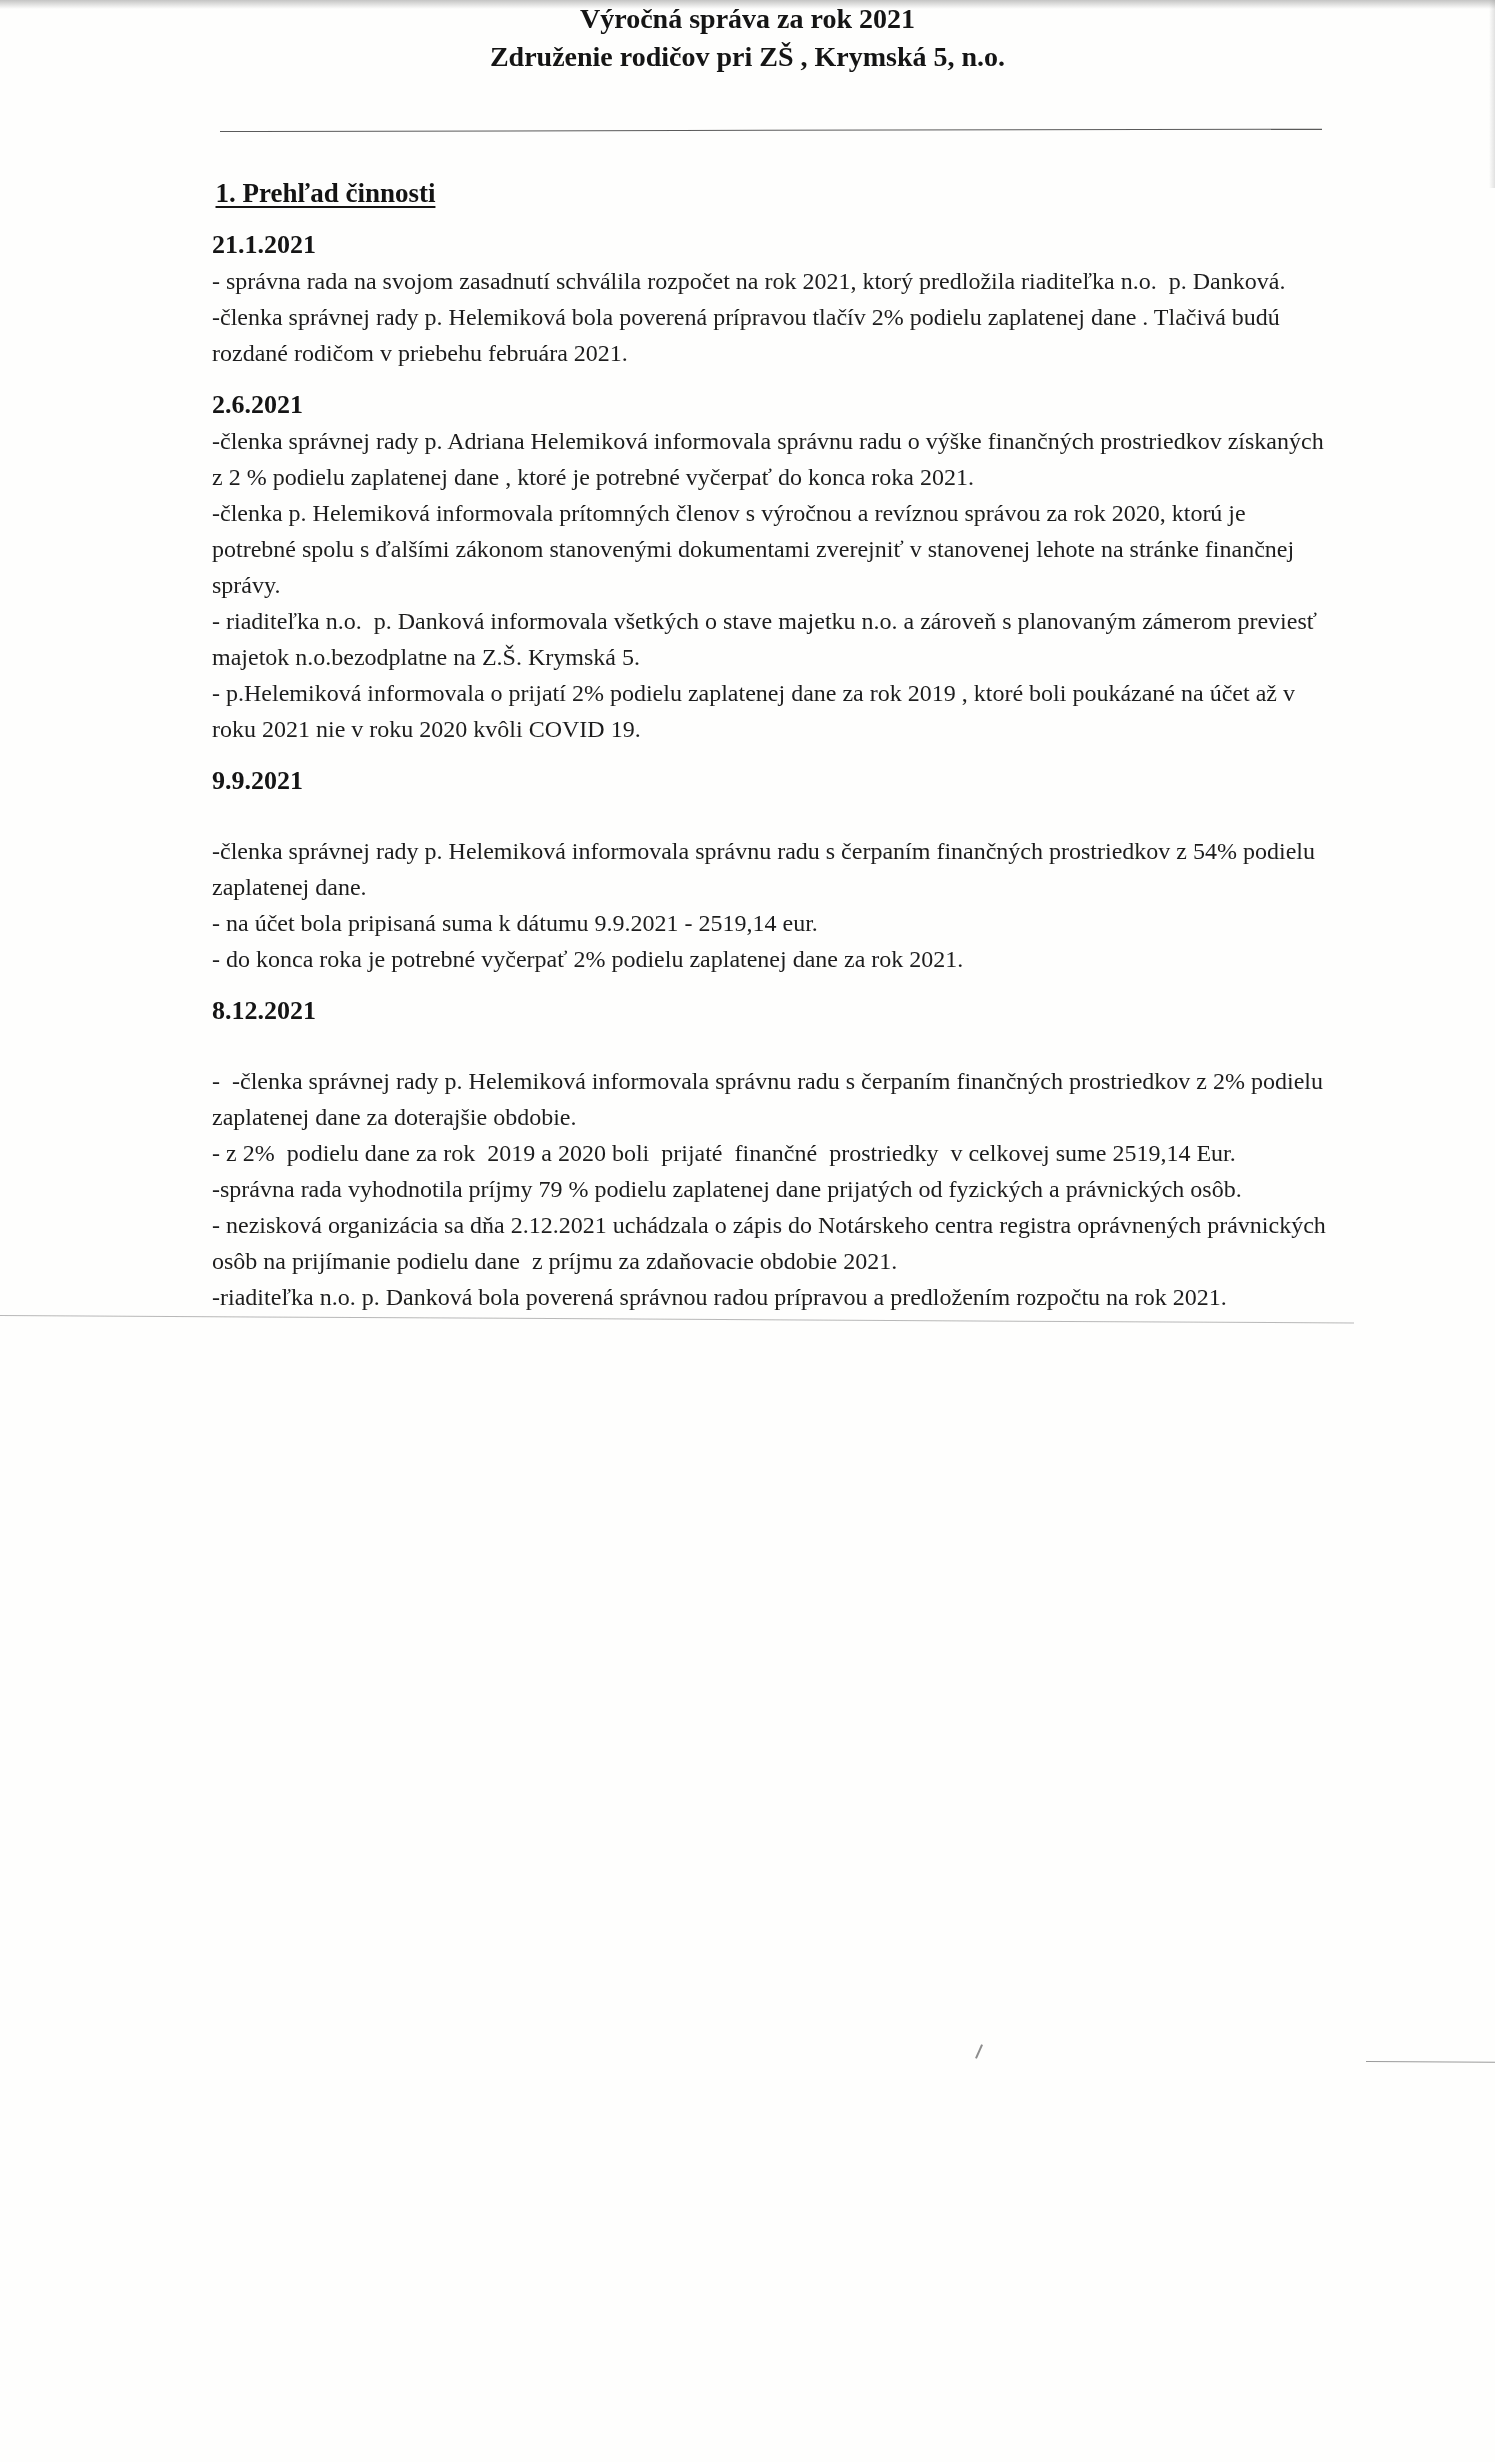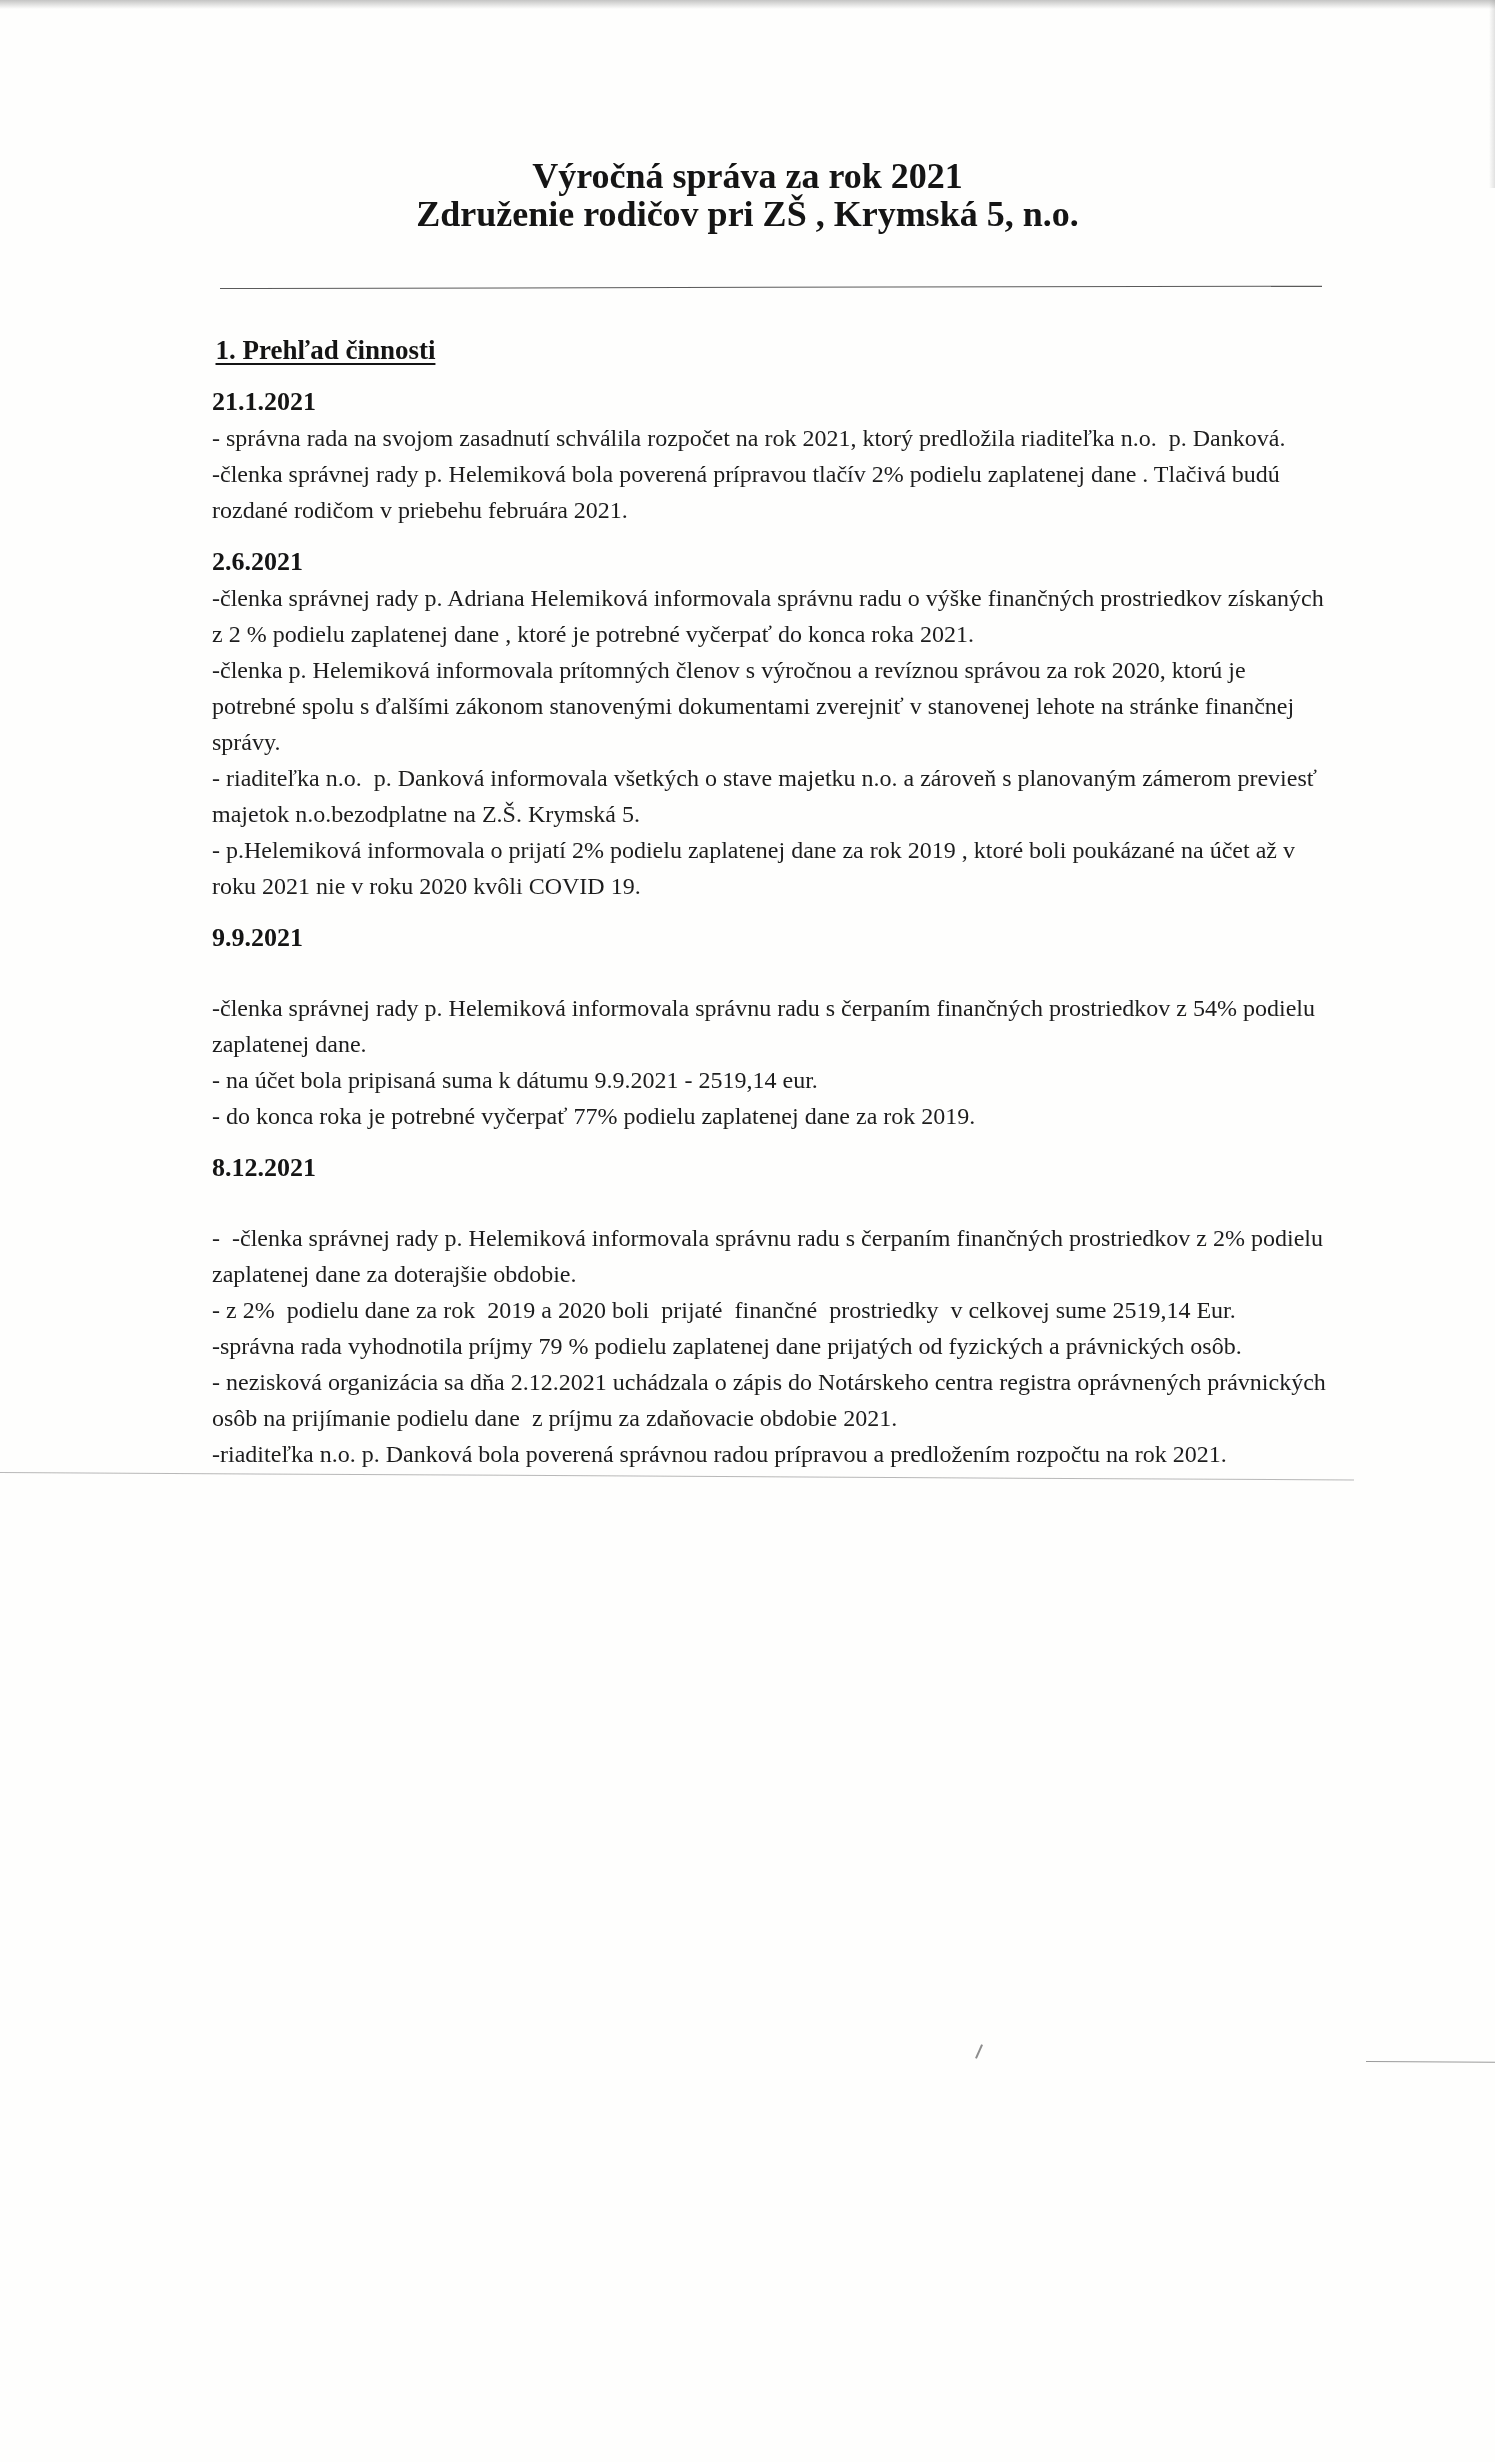--- a/index.html
+++ b/index.html
@@ -28,24 +28,23 @@
   .page::after {
     content: "";
     position: absolute;
     top: 0; right: 0;
     width: 5.9px; height: 188px;
     background: linear-gradient(270deg, rgba(140,140,140,0.25), rgba(255,255,255,0));
     pointer-events: none;
   }
 
   .doc-header {
-    padding-top: 157px;
     text-align: center;
     font-weight: bold;
-    font-size: 36px;
+    font-size: 28px;
     line-height: 38px;
     color: #151515;
   }
 
   .rule {
     margin: 55px 0 0 220px;
     width: 1102px;
     height: 0;
     border-top: 1.8px solid #5a5a5a;
     transform: rotate(-0.12deg);
@@ -142,21 +141,21 @@
       <p>-členka správnej rady p. Adriana Helemiková informovala správnu radu o výške finančných prostriedkov získaných z 2 % podielu zaplatenej dane , ktoré je potrebné vyčerpať do konca roka 2021.</p>
       <p>-členka p. Helemiková informovala prítomných členov s výročnou a revíznou správou za rok 2020, ktorú je potrebné spolu s ďalšími zákonom stanovenými dokumentami zverejniť v stanovenej lehote na stránke finančnej správy.</p>
       <p>- riaditeľka n.o.  p. Danková informovala všetkých o stave majetku n.o. a zároveň s planovaným zámerom previesť majetok n.o.bezodplatne na Z.Š. Krymská 5.</p>
       <p>- p.Helemiková informovala o prijatí 2% podielu zaplatenej dane za rok 2019 , ktoré boli poukázané na účet až v roku 2021 nie v roku 2020 kvôli COVID 19.</p>
     </section>
 
     <section class="entry gap-after-date">
       <div class="date">9.9.2021</div>
       <p>-členka správnej rady p. Helemiková informovala správnu radu s čerpaním finančných prostriedkov z 54% podielu zaplatenej dane.</p>
       <p>- na účet bola pripisaná suma k dátumu 9.9.2021 - 2519,14 eur.</p>
-      <p>- do konca roka je potrebné vyčerpať 77% podielu zaplatenej dane za rok 2019.</p>
+      <p>- do konca roka je potrebné vyčerpať 2% podielu zaplatenej dane za rok 2021.</p>
     </section>
 
     <section class="entry gap-after-date">
       <div class="date">8.12.2021</div>
       <p>-  -členka správnej rady p. Helemiková informovala správnu radu s čerpaním finančných prostriedkov z 2% podielu zaplatenej dane za doterajšie obdobie.</p>
       <p>- z 2%  podielu dane za rok  2019 a 2020 boli  prijaté  finančné  prostriedky  v celkovej sume 2519,14 Eur.</p>
       <p>-správna rada vyhodnotila príjmy 79 % podielu zaplatenej dane prijatých od fyzických a právnických osôb.</p>
       <p>- nezisková organizácia sa dňa 2.12.2021 uchádzala o zápis do Notárskeho centra registra oprávnených právnických osôb na prijímanie podielu dane  z príjmu za zdaňovacie obdobie 2021.</p>
       <p>-riaditeľka n.o. p. Danková bola poverená správnou radou prípravou a predložením rozpočtu na rok 2021.</p>
     </section>

